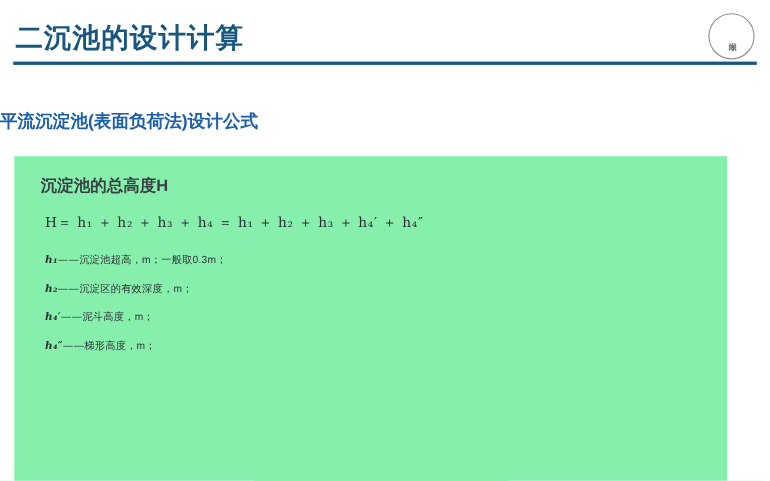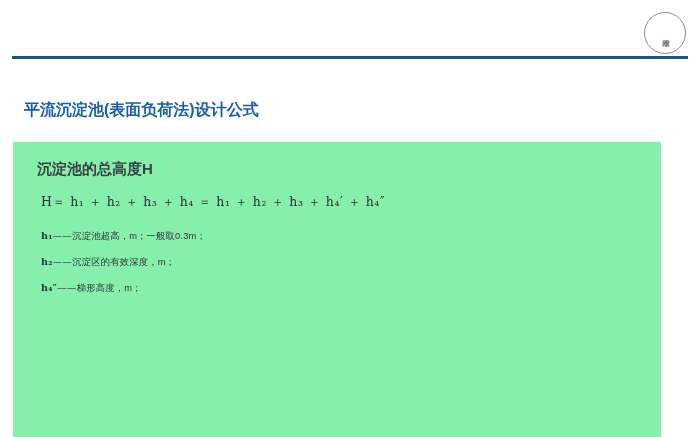--- a/index.html
+++ b/index.html
@@ -61,21 +61,21 @@
   }
   .logo-seal span {
     display: block;
     transform: scale(0.95);
     writing-mode: vertical-rl;
     height: 30px;
   }
   
   .section-heading {
     position: absolute;
-    left: 24px;
+    left: 0;
     top: 100px;
     font-size: 16px;
     font-weight: bold;
     color: #1a5fa8;
     white-space: nowrap;
   }
   
   .panel {
     position: absolute;
     left: 13px;
@@ -111,33 +111,35 @@
   }
   .note-line {
     font-family: "DejaVu Serif", serif;
     font-size: 9.6px;
     color: #2f3338;
     margin-bottom: 13px;
     white-space: nowrap;
     letter-spacing: 0.2px;
   }
   .note-line .sym {
+    font-style: italic;
     font-weight: bold;
   }
   .note-line .cn {
     font-family: "Liberation Sans", sans-serif;
     font-size: 9.3px;
     text-align: center;
   }
 </style>
 </head>
 <body>
 
 <div class="slide">
 
+  <div class="slide-title">二沉池的设计计算</div>
   <div class="title-rule"></div>
 
   <div class="logo-seal">
     <span>绿水阁</span>
   </div>
 
   <div class="section-heading">平流沉淀池(表面负荷法)设计公式</div>
 
   <div class="panel">
     <div class="panel-title">沉淀池的总高度H</div>
@@ -150,18 +152,21 @@
     </div>
 
     <div class="notes">
       <div class="note-line">
         <span class="sym">h₁</span><span>——</span><span class="cn">沉淀池超高，m；一般取0.3m；</span>
       </div>
       <div class="note-line">
         <span class="sym">h₂</span><span>——</span><span class="cn">沉淀区的有效深度，m；</span>
       </div>
       <div class="note-line">
+        <span class="sym">h₄′</span><span>——</span><span class="cn">泥斗高度，m；</span>
+      </div>
+      <div class="note-line">
         <span class="sym">h₄″</span><span>——</span><span class="cn">梯形高度，m；</span>
       </div>
     </div>
   </div>
 
 </div>
 
 </body></html>

